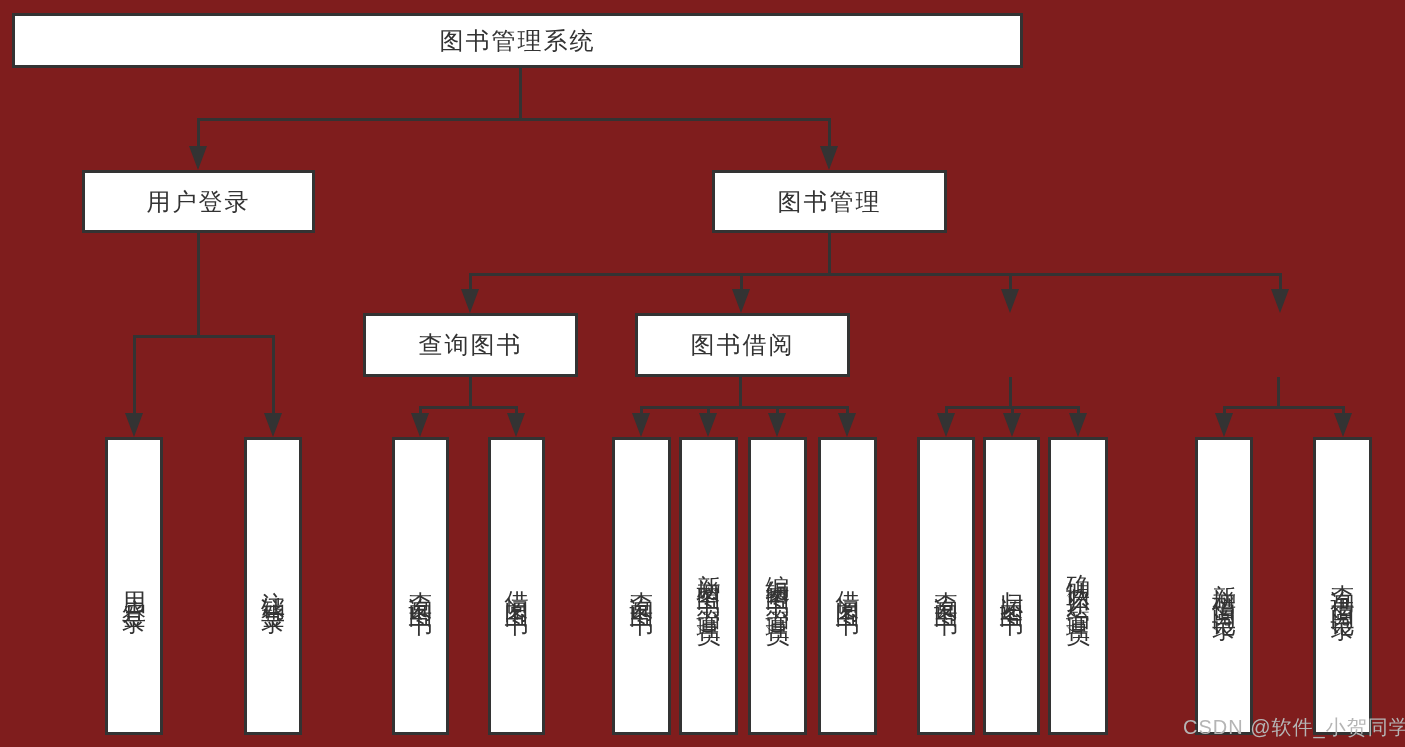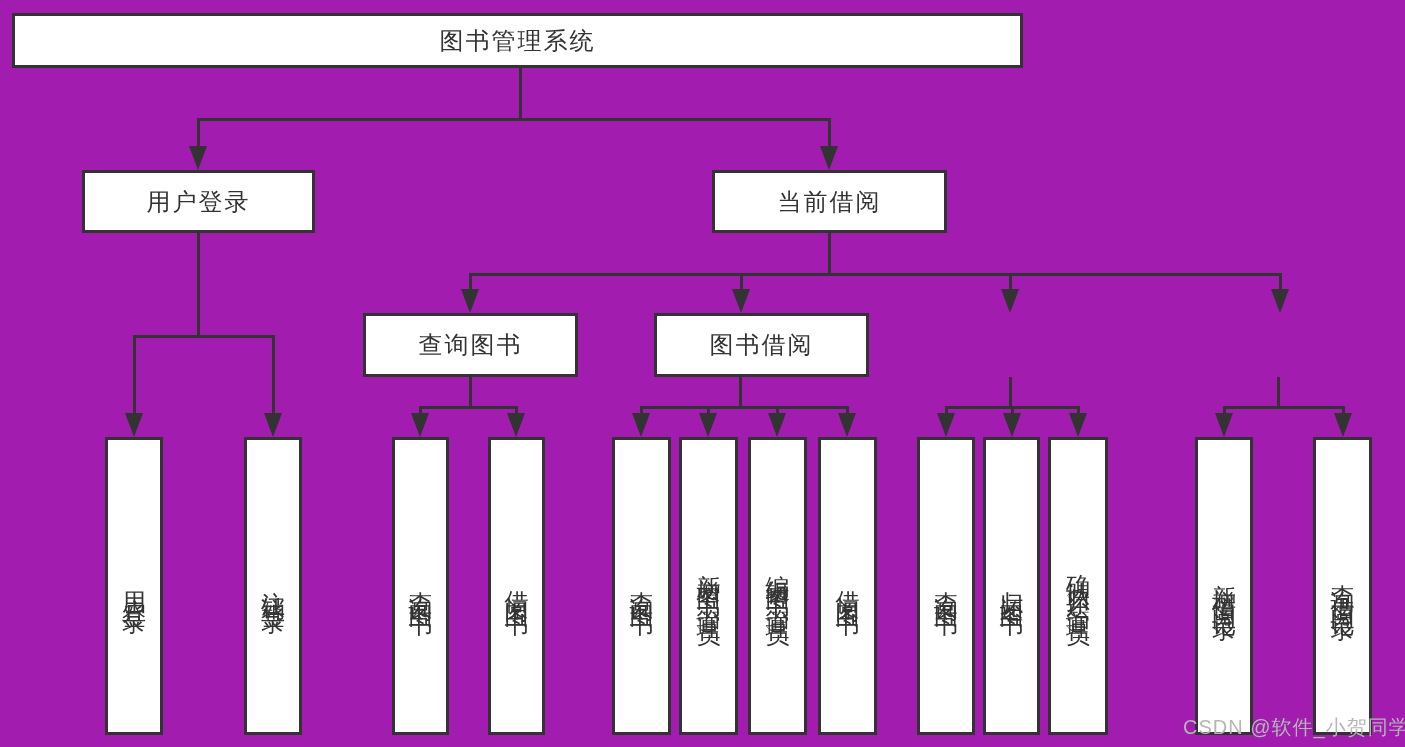--- a/index.html
+++ b/index.html
@@ -1,19 +1,19 @@
 <!DOCTYPE html>
 <html><head>
 <meta charset="utf-8">
 <style>
   html,body{margin:0;padding:0;background:#ffffff;}
   .canvas{
     position:relative;
     width:1405px;height:747px;
-    background:#a21caf;
+    background:#7f1d1d;
     font-family:"Liberation Sans","DejaVu Sans",sans-serif;
     overflow:hidden;
   }
   .box{
     position:absolute;
     box-sizing:border-box;
     border:3px solid #333333;
     background:#ffffff;
     display:flex;
     align-items:center;
@@ -61,28 +61,28 @@
 
   <div class="box h" style="left:12px;top:13px;width:1011px;height:55px">
     <span>图书管理系统</span>
   </div>
 
   <div class="box h" style="left:82px;top:170px;width:233px;height:63px">
     <span>用户登录</span>
   </div>
 
   <div class="box h" style="left:712px;top:170px;width:235px;height:63px">
-    <span>当前借阅</span>
+    <span>图书管理</span>
   </div>
 
   <div class="box h" style="left:363px;top:313px;width:215px;height:64px">
     <span>查询图书</span>
   </div>
 
-  <div class="box h" style="left:654px;top:313px;width:215px;height:64px">
+  <div class="box h" style="left:635px;top:313px;width:215px;height:64px">
     <span>图书借阅</span>
   </div>
 
 
 
   <div class="box v" style="left:105px;top:437px;width:58px;height:298px">
     <span>用户登录</span>
   </div>
   <div class="box v" style="left:244px;top:437px;width:58px;height:298px">
     <span>注销登录</span>

